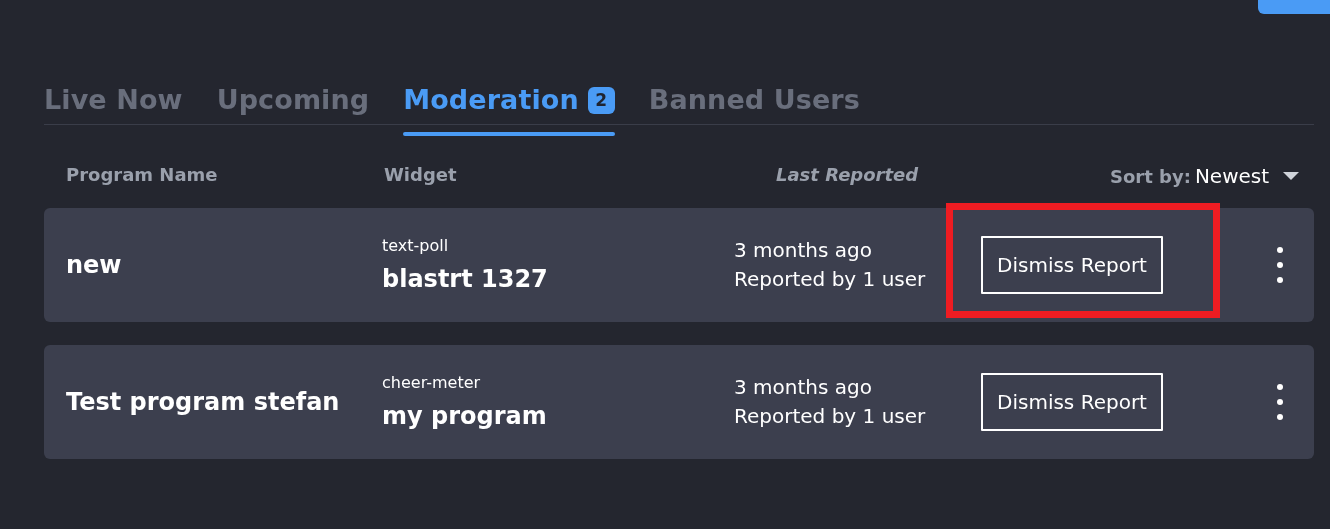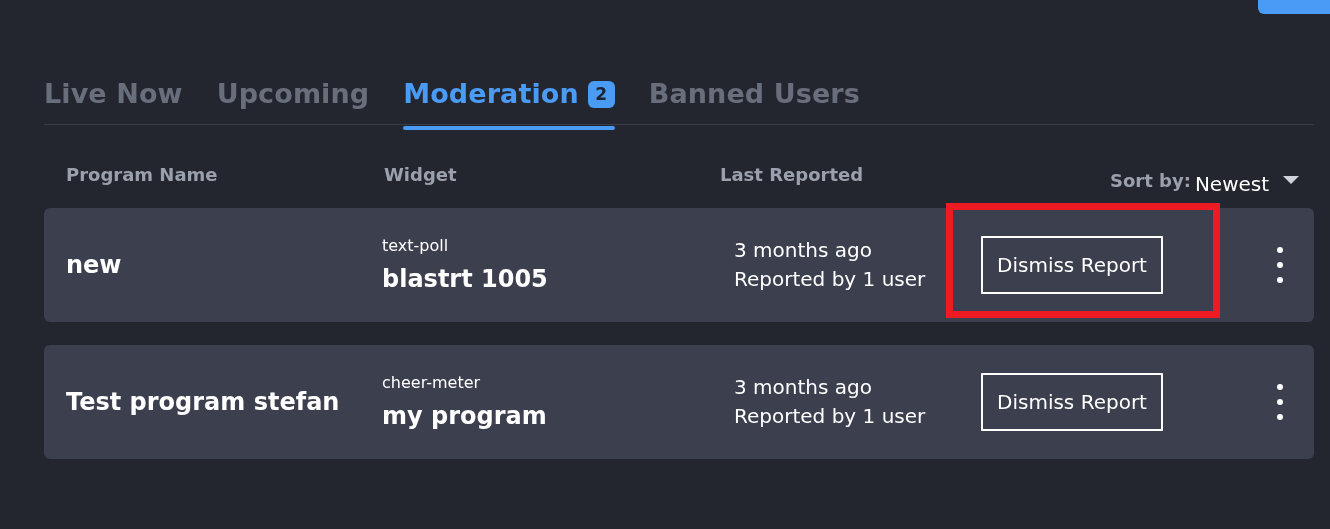--- a/index.html
+++ b/index.html
@@ -29,21 +29,21 @@
   }
 
   
   .tabs {
     position: absolute;
     top: 62px;
     left: 44px;
     width: 1270px;
     height: 62px;
     display: flex;
-    align-items: center;
+    align-items: flex-end;
   }
 
   .tab {
     position: relative;
     display: flex;
     align-items: center;
     gap: 9px;
     height: 50px;
     padding: 0 0 0 0;
     margin-right: 34px;
@@ -109,21 +109,21 @@
     position: absolute;
     top: 0;
     font-size: 18px;
     font-weight: bold;
     color: #9aa0ac;
     white-space: nowrap;
   }
 
   .col-head.program  { left: 22px; }
   .col-head.widget   { left: 340px; }
-  .col-head.reported { left: 676px; }
+  .col-head.reported { left: 732px; font-style: italic; }
 
   .sort-by {
     position: absolute;
     top: 0;
     left: 1066px;
     display: flex;
     align-items: center;
     gap: 4px;
     white-space: nowrap;
     cursor: pointer;
@@ -131,21 +131,20 @@
 
   .sort-label {
     font-size: 18px;
     font-weight: bold;
     color: #9aa0ac;
   }
 
   .sort-value {
     font-size: 20px;
     color: #ffffff;
-    margin-top: 8px;
   }
 
   .chevron-down {
     width: 0;
     height: 0;
     margin-left: 10px;
     border-left: 8px solid transparent;
     border-right: 8px solid transparent;
     border-top: 8px solid #cfd3da;
   }
@@ -301,21 +300,21 @@
     <span class="chevron-down"></span>
   </div>
 
 </div>
 
 <div class="row row-1">
   <div class="cell program">new</div>
 
   <div class="cell widget">
     <div class="widget-type">text-poll</div>
-    <div class="widget-name">blastrt 1005</div>
+    <div class="widget-name">blastrt 1327</div>
   </div>
 
   <div class="cell reported">
     <div class="reported-when">3 months ago</div>
     <div class="reported-by">Reported by 1 user</div>
   </div>
 
   <button class="dismiss-button">Dismiss Report</button>
 
   <div class="kebab-menu">

